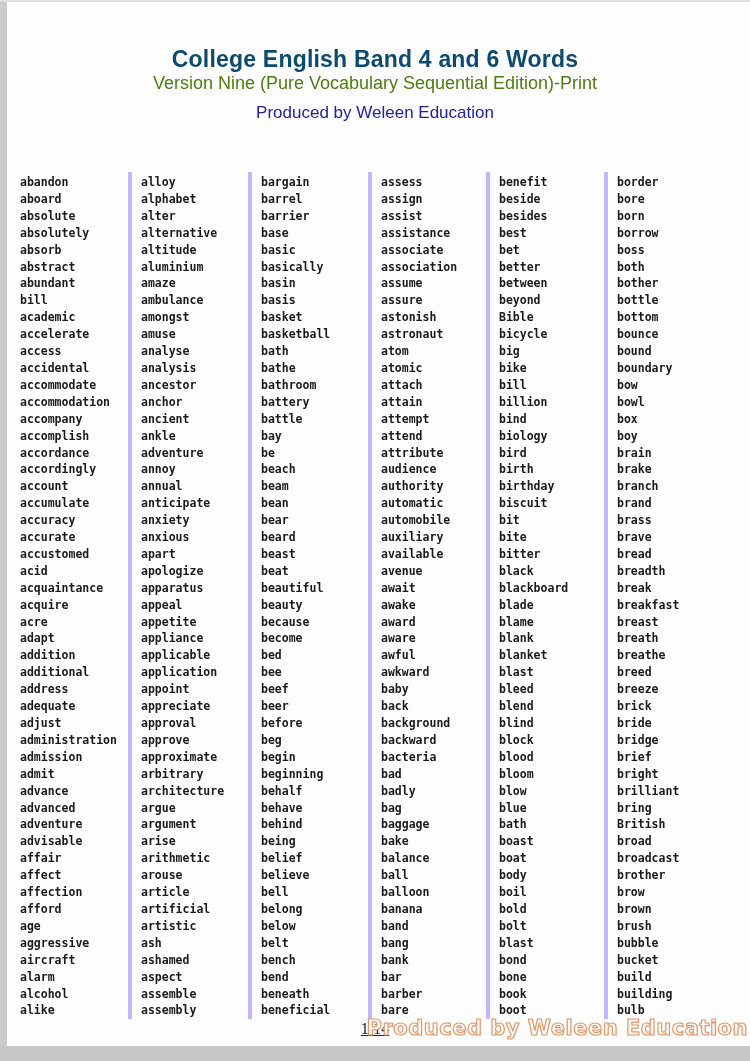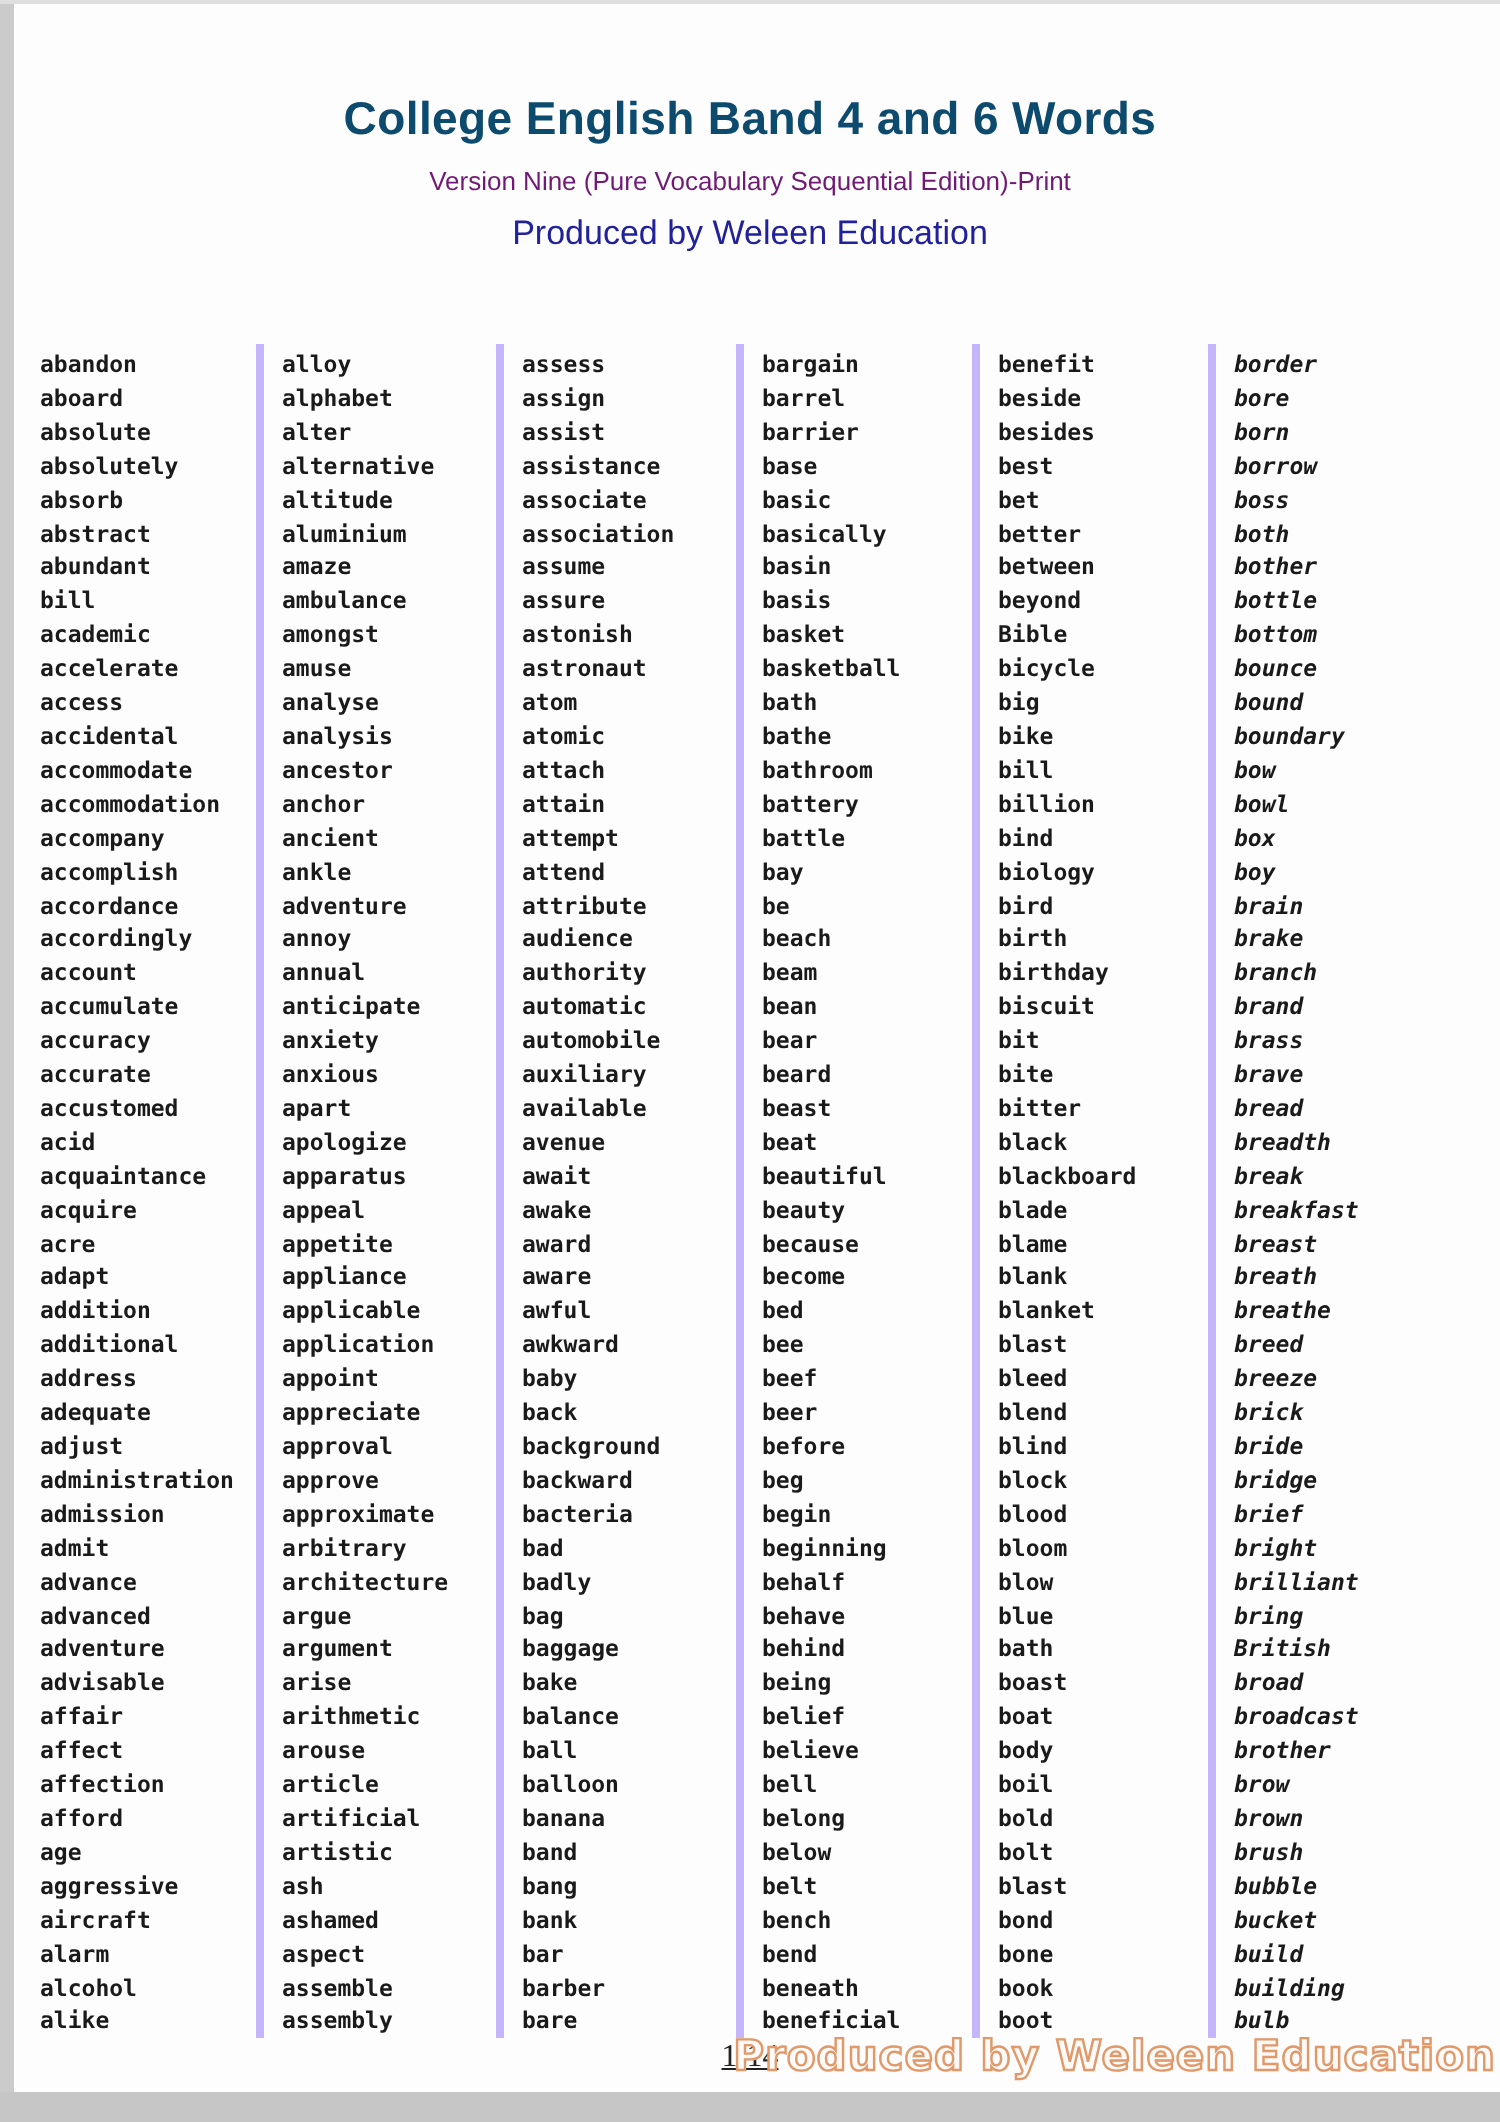--- a/index.html
+++ b/index.html
@@ -16,23 +16,22 @@
   .edge-top    { position: absolute; left: 0; top: 0; width: 750px; height: 2px; background: #dedede; }
 
   .header { text-align: center; padding-top: 46px; }
   .title {
     color: #0c4a6e;
     font-size: 23px;
     font-weight: bold;
     letter-spacing: 0.2px;
   }
   .subtitle {
-    color: #701a75;
-    font-size: 13px;
-    margin-top: 10px;
+    color: #4d7c0f;
+    font-size: 18px;
   }
   .producer {
     color: #21219b;
     font-size: 17px;
     margin-top: 9px;
   }
 
   .word-grid {
     position: absolute;
     top: 172px; left: 20px;
@@ -41,21 +40,21 @@
   }
   .word-col {
     box-sizing: border-box;
     padding-top: 2px;
   }
   .word-col:nth-child(1) { width: 108px; }
   .word-col:nth-child(2) { width: 120px; }
   .word-col:nth-child(3) { width: 120px; }
   .word-col:nth-child(4) { width: 118px; }
   .word-col:nth-child(5) { width: 118px; }
-  .word-col:nth-child(6) { width: 141px; font-style: italic; }
+  .word-col:nth-child(6) { width: 141px; }
   .word-col + .word-col { border-left: 4px solid #c4b5fd; padding-left: 9px; }
   .word {
     font-family: "DejaVu Sans Mono", monospace;
     font-weight: bold;
     font-size: 11.5px;
     line-height: 16.9px;
     color: #1a1a1a;
     white-space: nowrap;
   }
 
@@ -195,20 +194,72 @@
       <div class="word">article</div>
       <div class="word">artificial</div>
       <div class="word">artistic</div>
       <div class="word">ash</div>
       <div class="word">ashamed</div>
       <div class="word">aspect</div>
       <div class="word">assemble</div>
       <div class="word">assembly</div>
     </div>
     <div class="word-col">
+      <div class="word">bargain</div>
+      <div class="word">barrel</div>
+      <div class="word">barrier</div>
+      <div class="word">base</div>
+      <div class="word">basic</div>
+      <div class="word">basically</div>
+      <div class="word">basin</div>
+      <div class="word">basis</div>
+      <div class="word">basket</div>
+      <div class="word">basketball</div>
+      <div class="word">bath</div>
+      <div class="word">bathe</div>
+      <div class="word">bathroom</div>
+      <div class="word">battery</div>
+      <div class="word">battle</div>
+      <div class="word">bay</div>
+      <div class="word">be</div>
+      <div class="word">beach</div>
+      <div class="word">beam</div>
+      <div class="word">bean</div>
+      <div class="word">bear</div>
+      <div class="word">beard</div>
+      <div class="word">beast</div>
+      <div class="word">beat</div>
+      <div class="word">beautiful</div>
+      <div class="word">beauty</div>
+      <div class="word">because</div>
+      <div class="word">become</div>
+      <div class="word">bed</div>
+      <div class="word">bee</div>
+      <div class="word">beef</div>
+      <div class="word">beer</div>
+      <div class="word">before</div>
+      <div class="word">beg</div>
+      <div class="word">begin</div>
+      <div class="word">beginning</div>
+      <div class="word">behalf</div>
+      <div class="word">behave</div>
+      <div class="word">behind</div>
+      <div class="word">being</div>
+      <div class="word">belief</div>
+      <div class="word">believe</div>
+      <div class="word">bell</div>
+      <div class="word">belong</div>
+      <div class="word">below</div>
+      <div class="word">belt</div>
+      <div class="word">bench</div>
+      <div class="word">bend</div>
+      <div class="word">beneath</div>
+      <div class="word">beneficial</div>
+    </div>
+    <div class="word-col">
       <div class="word">assess</div>
       <div class="word">assign</div>
       <div class="word">assist</div>
       <div class="word">assistance</div>
       <div class="word">associate</div>
       <div class="word">association</div>
       <div class="word">assume</div>
       <div class="word">assure</div>
       <div class="word">astonish</div>
       <div class="word">astronaut</div>
@@ -247,72 +298,20 @@
       <div class="word">balloon</div>
       <div class="word">banana</div>
       <div class="word">band</div>
       <div class="word">bang</div>
       <div class="word">bank</div>
       <div class="word">bar</div>
       <div class="word">barber</div>
       <div class="word">bare</div>
     </div>
     <div class="word-col">
-      <div class="word">bargain</div>
-      <div class="word">barrel</div>
-      <div class="word">barrier</div>
-      <div class="word">base</div>
-      <div class="word">basic</div>
-      <div class="word">basically</div>
-      <div class="word">basin</div>
-      <div class="word">basis</div>
-      <div class="word">basket</div>
-      <div class="word">basketball</div>
-      <div class="word">bath</div>
-      <div class="word">bathe</div>
-      <div class="word">bathroom</div>
-      <div class="word">battery</div>
-      <div class="word">battle</div>
-      <div class="word">bay</div>
-      <div class="word">be</div>
-      <div class="word">beach</div>
-      <div class="word">beam</div>
-      <div class="word">bean</div>
-      <div class="word">bear</div>
-      <div class="word">beard</div>
-      <div class="word">beast</div>
-      <div class="word">beat</div>
-      <div class="word">beautiful</div>
-      <div class="word">beauty</div>
-      <div class="word">because</div>
-      <div class="word">become</div>
-      <div class="word">bed</div>
-      <div class="word">bee</div>
-      <div class="word">beef</div>
-      <div class="word">beer</div>
-      <div class="word">before</div>
-      <div class="word">beg</div>
-      <div class="word">begin</div>
-      <div class="word">beginning</div>
-      <div class="word">behalf</div>
-      <div class="word">behave</div>
-      <div class="word">behind</div>
-      <div class="word">being</div>
-      <div class="word">belief</div>
-      <div class="word">believe</div>
-      <div class="word">bell</div>
-      <div class="word">belong</div>
-      <div class="word">below</div>
-      <div class="word">belt</div>
-      <div class="word">bench</div>
-      <div class="word">bend</div>
-      <div class="word">beneath</div>
-      <div class="word">beneficial</div>
-    </div>
-    <div class="word-col">
       <div class="word">benefit</div>
       <div class="word">beside</div>
       <div class="word">besides</div>
       <div class="word">best</div>
       <div class="word">bet</div>
       <div class="word">better</div>
       <div class="word">between</div>
       <div class="word">beyond</div>
       <div class="word">Bible</div>
       <div class="word">bicycle</div>

